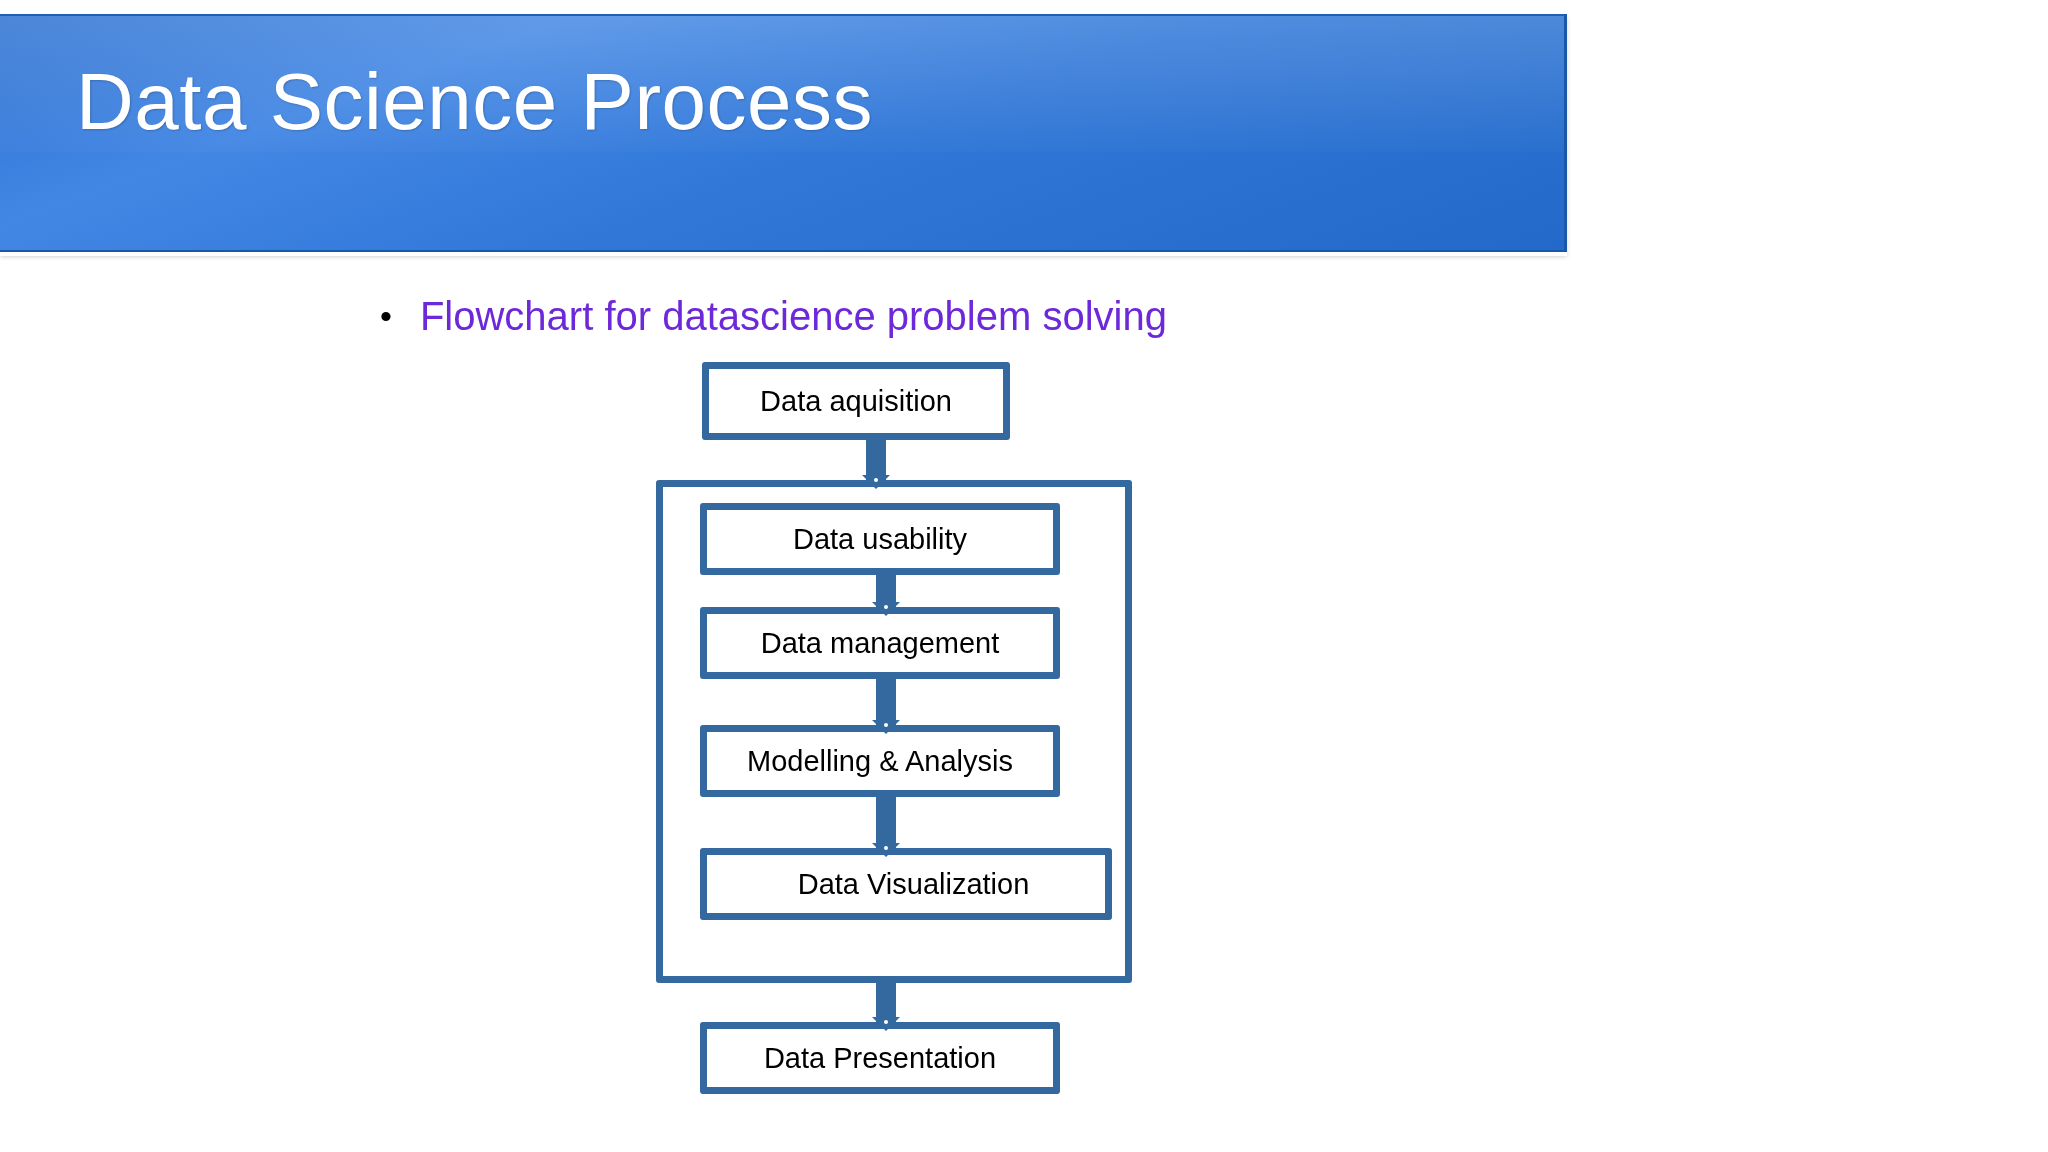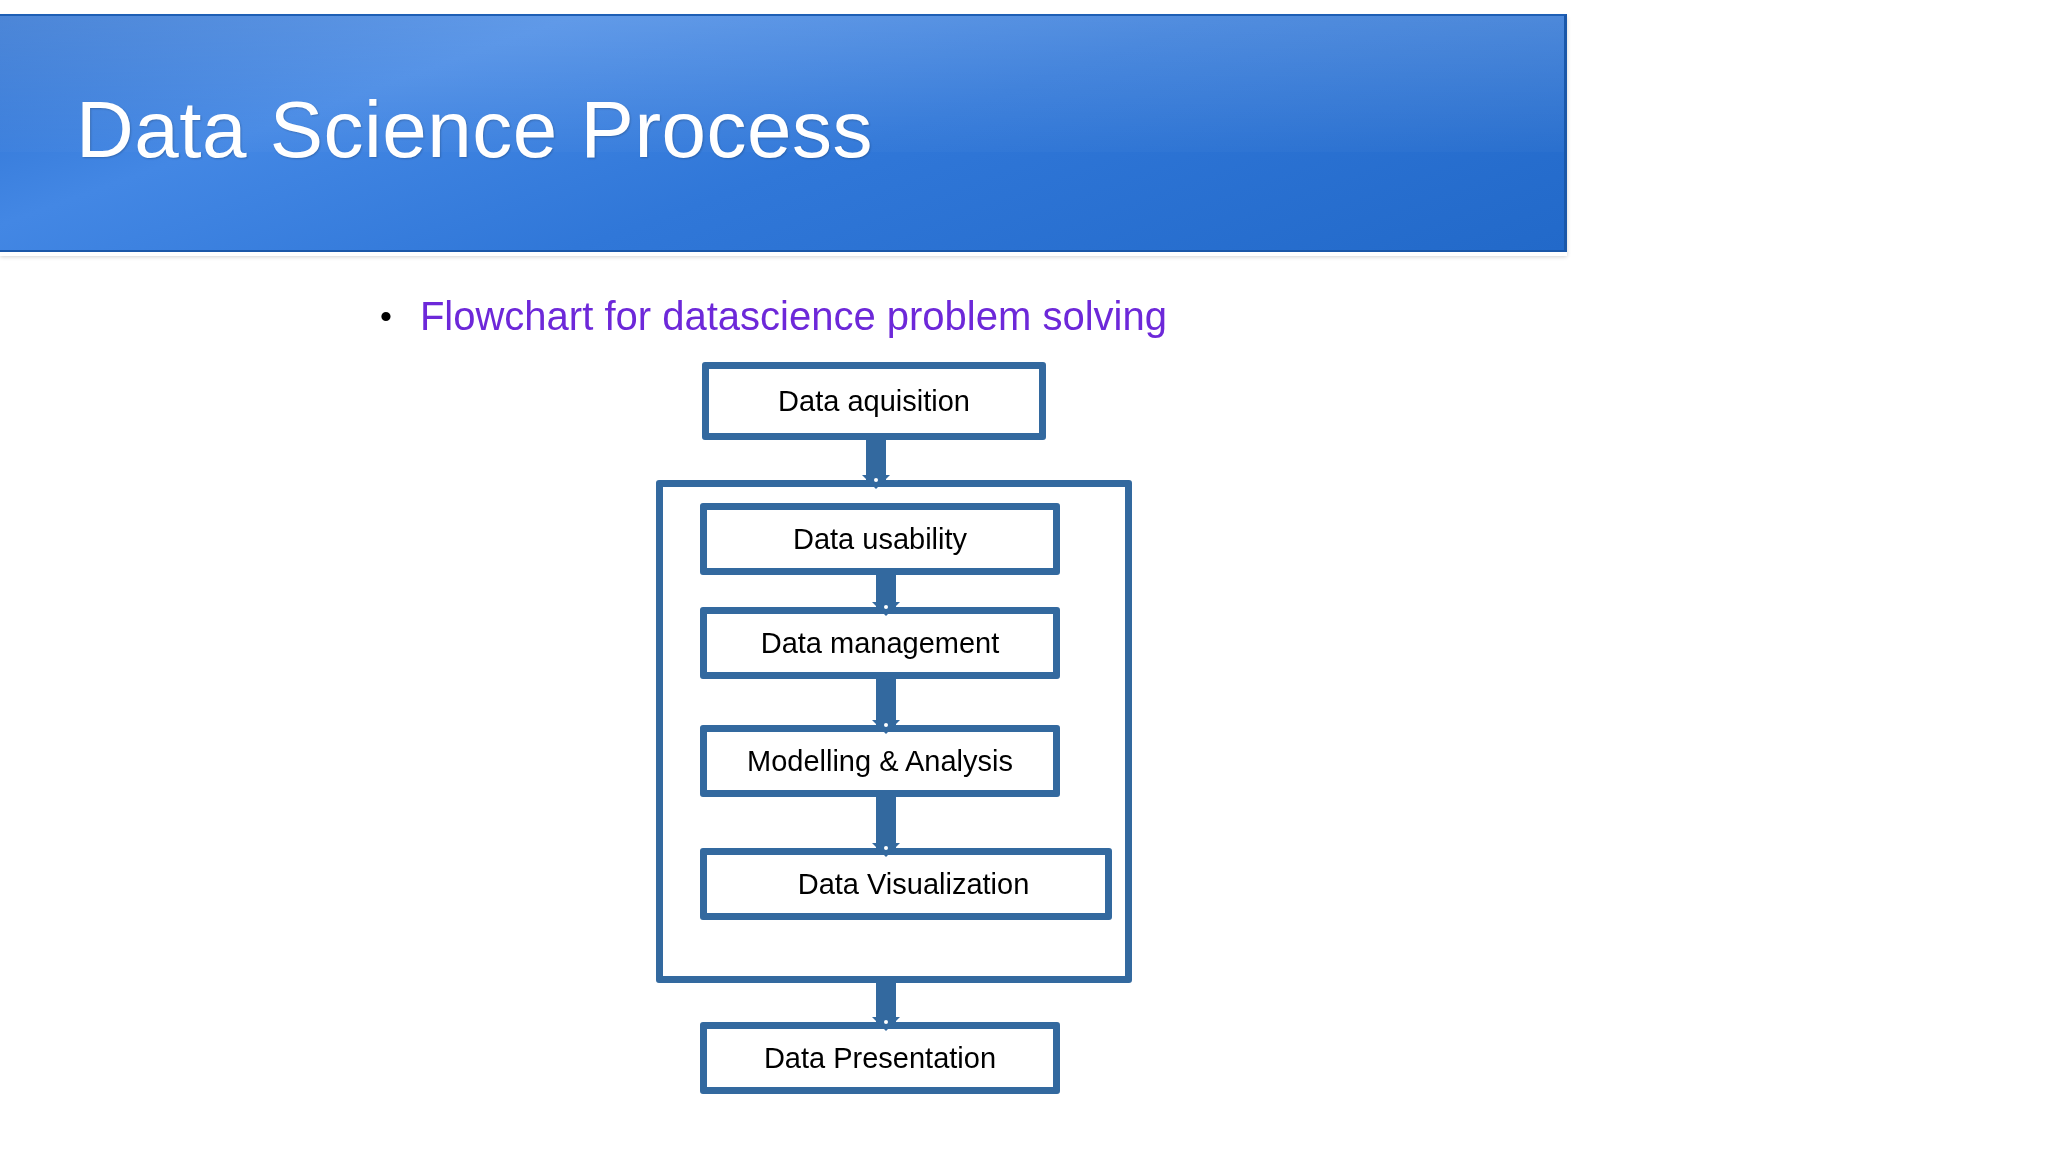--- a/index.html
+++ b/index.html
@@ -38,21 +38,20 @@
   #title-text {
     position: absolute;
     left: 76px;
     top: 38px;
     font-size: 80px;
     line-height: 96px;
     color: #ffffff;
     white-space: nowrap;
     letter-spacing: 0.5px;
     text-shadow: 1px 1px 2px rgba(0,0,0,0.20);
-    margin-top: 28px;
   }
 
   
   #banner-underline {
     position: absolute;
     left: 0;
     top: 252px;
     width: 1567px;
     height: 4px;
     background: #ffffff;
@@ -110,21 +109,21 @@
     left: 656px;
     top: 480px;
     width: 476px;
     height: 503px;
     background: transparent;
     border: 7px solid #33699f;
     border-radius: 3px;
   }
 
   
-  #node-acquisition   { left: 702px; top: 362px; width: 344px; height: 78px; }
+  #node-acquisition   { left: 702px; top: 362px; width: 308px; height: 78px; }
   #node-usability     { left: 700px; top: 503px; width: 360px; height: 72px; }
   #node-management    { left: 700px; top: 607px; width: 360px; height: 72px; }
   #node-modelling     { left: 700px; top: 725px; width: 360px; height: 72px; }
   #node-visualization { left: 700px; top: 848px; width: 412px; height: 72px; padding-left: 15px; }
   #node-presentation  { left: 700px; top: 1022px; width: 360px; height: 72px; justify-content: center; }
 
   
   .connector {
     position: absolute;
     width: 20px;

